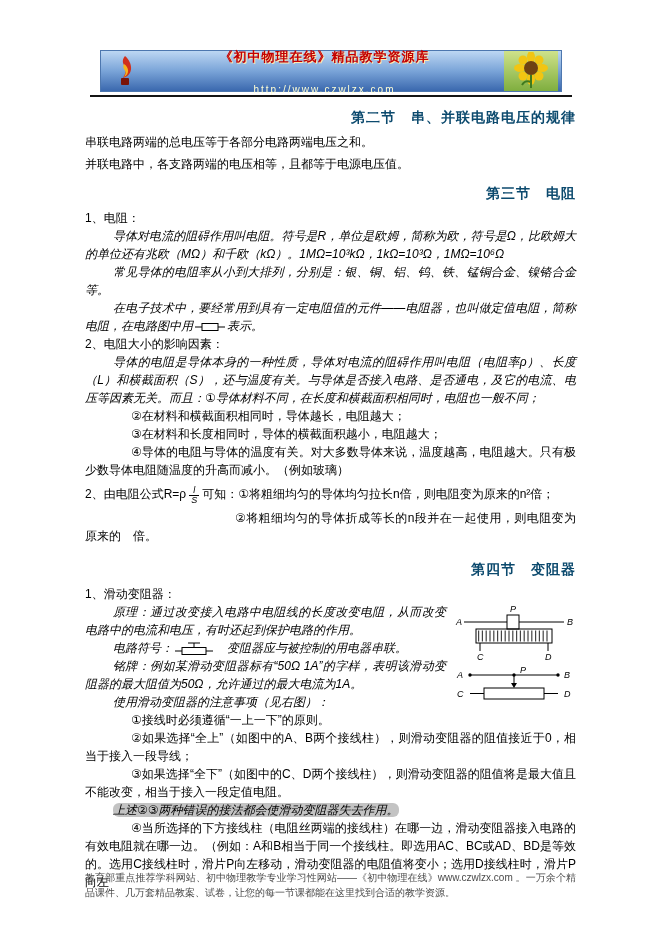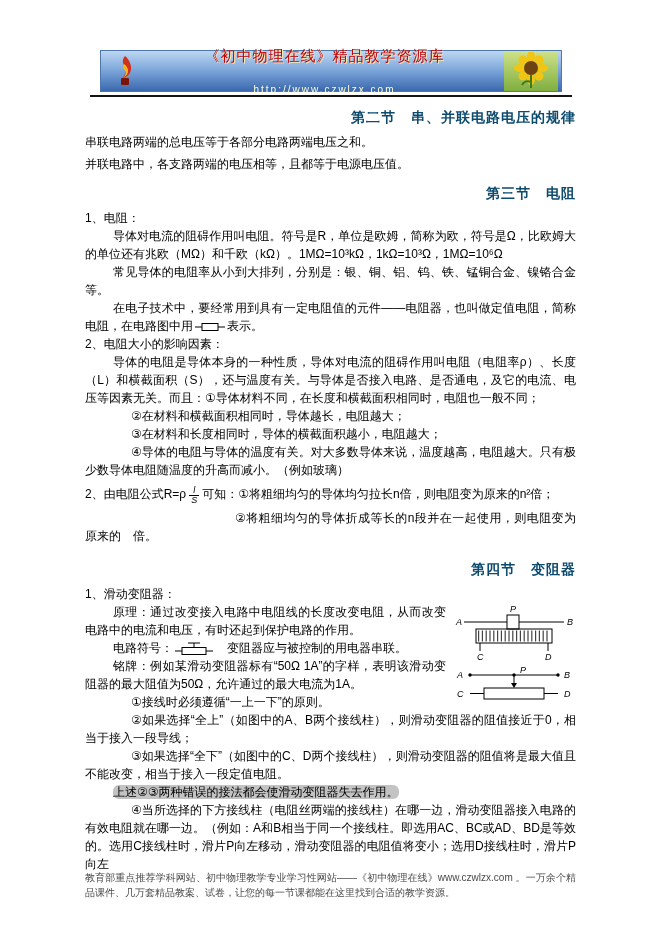--- a/index.html
+++ b/index.html
@@ -13,40 +13,40 @@
   
   .banner{
     width:462px; height:42px; margin:50px auto 0;
     background:linear-gradient(180deg,#bdd7f3 0%,#7aa4d8 50%,#3a68ae 100%);
     border:1px solid #4d77af;
     display:flex; align-items:center; justify-content:space-between;
     padding:0 3px;
   }
   .banner-center{ flex:1; text-align:center; overflow:hidden; }
   .banner-title{
-    font-size:15px; font-weight:normal; color:#c40000;
+    font-size:13px; font-weight:bold; color:#c40000;
     text-shadow:1px 1px 0 #ffe9b0; letter-spacing:1px; white-space:nowrap;
   }
   .banner-url{ font-size:10px; color:#ffffd6; letter-spacing:2px; margin-top:18px; }
   .banner-logo{ width:42px; height:40px; display:flex; align-items:center; justify-content:center; }
   .banner-flower{
     width:54px; height:40px; display:flex; align-items:center; justify-content:center;
     background:linear-gradient(180deg,#cfe28a 0%,#7fae3f 100%);
   }
   .separator{ width:482px; margin:3px auto 0; border-top:2px solid #141414; height:0; }
   
   .content{ padding:8px 85px 0 85px; }
   .sec-heading{
     margin:4px 0 6px; text-align:right;
     font-size:14px; font-weight:bold; color:#0c4a6e; letter-spacing:1px;
   }
   .mt12{ margin-top:12px; }
   .mt16{ margin-top:16px; }
   .para{ margin:0; font-size:12px; line-height:18px; text-align:justify; }
-  .indent{ text-indent:28px; }
+  .indent{ text-indent:28px;font-style:italic; }
   .indent-lg{ text-indent:46px; }
   .indent-xl{ text-indent:150px; }
   .gap4{ margin-top:4px; }
   .gap6{ margin-top:6px; }
   .hl{ background:#c3c3c3;border-radius:6px; }
   .frac{
     display:inline-block; vertical-align:-5px; text-align:center;
     font-size:9px; line-height:9px; margin:0 3px; font-style:italic;
   }
   .frac .num{ display:block; border-bottom:1px solid #000; padding:0 2px; }
@@ -159,20 +159,21 @@
 
     <p class="para indent">原理：通过改变接入电路中电阻线的长度改变电阻，从而改变电路中的电流和电压，有时还起到保护电路的作用。</p>
     <p class="para indent"><span>电路符号：</span><svg class="inline-icon" width="38" height="15" viewBox="0 0 38 15">
           <line x1="0" y1="10" x2="7" y2="10" stroke="#000" stroke-width="1"></line>
           <rect x="7" y="6.5" width="24" height="7" fill="none" stroke="#000" stroke-width="1"></rect>
           <line x1="31" y1="10" x2="38" y2="10" stroke="#000" stroke-width="1"></line>
           <line x1="19" y1="6.5" x2="19" y2="2" stroke="#000" stroke-width="1"></line>
           <line x1="13" y1="2" x2="25" y2="2" stroke="#000" stroke-width="1"></line>
         </svg><span>　变阻器应与被控制的用电器串联。</span></p>
     <p class="para indent">铭牌：例如某滑动变阻器标有“50Ω 1A”的字样，表明该滑动变阻器的最大阻值为50Ω，允许通过的最大电流为1A。</p>
+    <p class="para indent">使用滑动变阻器的注意事项（见右图）：</p>
     <p class="para indent-lg">①接线时必须遵循“一上一下”的原则。</p>
     <p class="para indent-lg">②如果选择“全上”（如图中的A、B两个接线柱），则滑动变阻器的阻值接近于0，相当于接入一段导线；</p>
     <p class="para indent-lg">③如果选择“全下”（如图中的C、D两个接线柱），则滑动变阻器的阻值将是最大值且不能改变，相当于接入一段定值电阻。</p>
     <p class="para indent"><span class="hl">上述②③两种错误的接法都会使滑动变阻器失去作用。</span></p>
     <p class="para indent-lg">④当所选择的下方接线柱（电阻丝两端的接线柱）在哪一边，滑动变阻器接入电路的有效电阻就在哪一边。（例如：A和B相当于同一个接线柱。即选用AC、BC或AD、BD是等效的。选用C接线柱时，滑片P向左移动，滑动变阻器的电阻值将变小；选用D接线柱时，滑片P向左</p>
 
   </div>
 
   <div class="footer">教育部重点推荐学科网站、初中物理教学专业学习性网站——《初中物理在线》www.czwlzx.com 。一万余个精品课件、几万套精品教案、试卷，让您的每一节课都能在这里找到合适的教学资源。</div>
 

